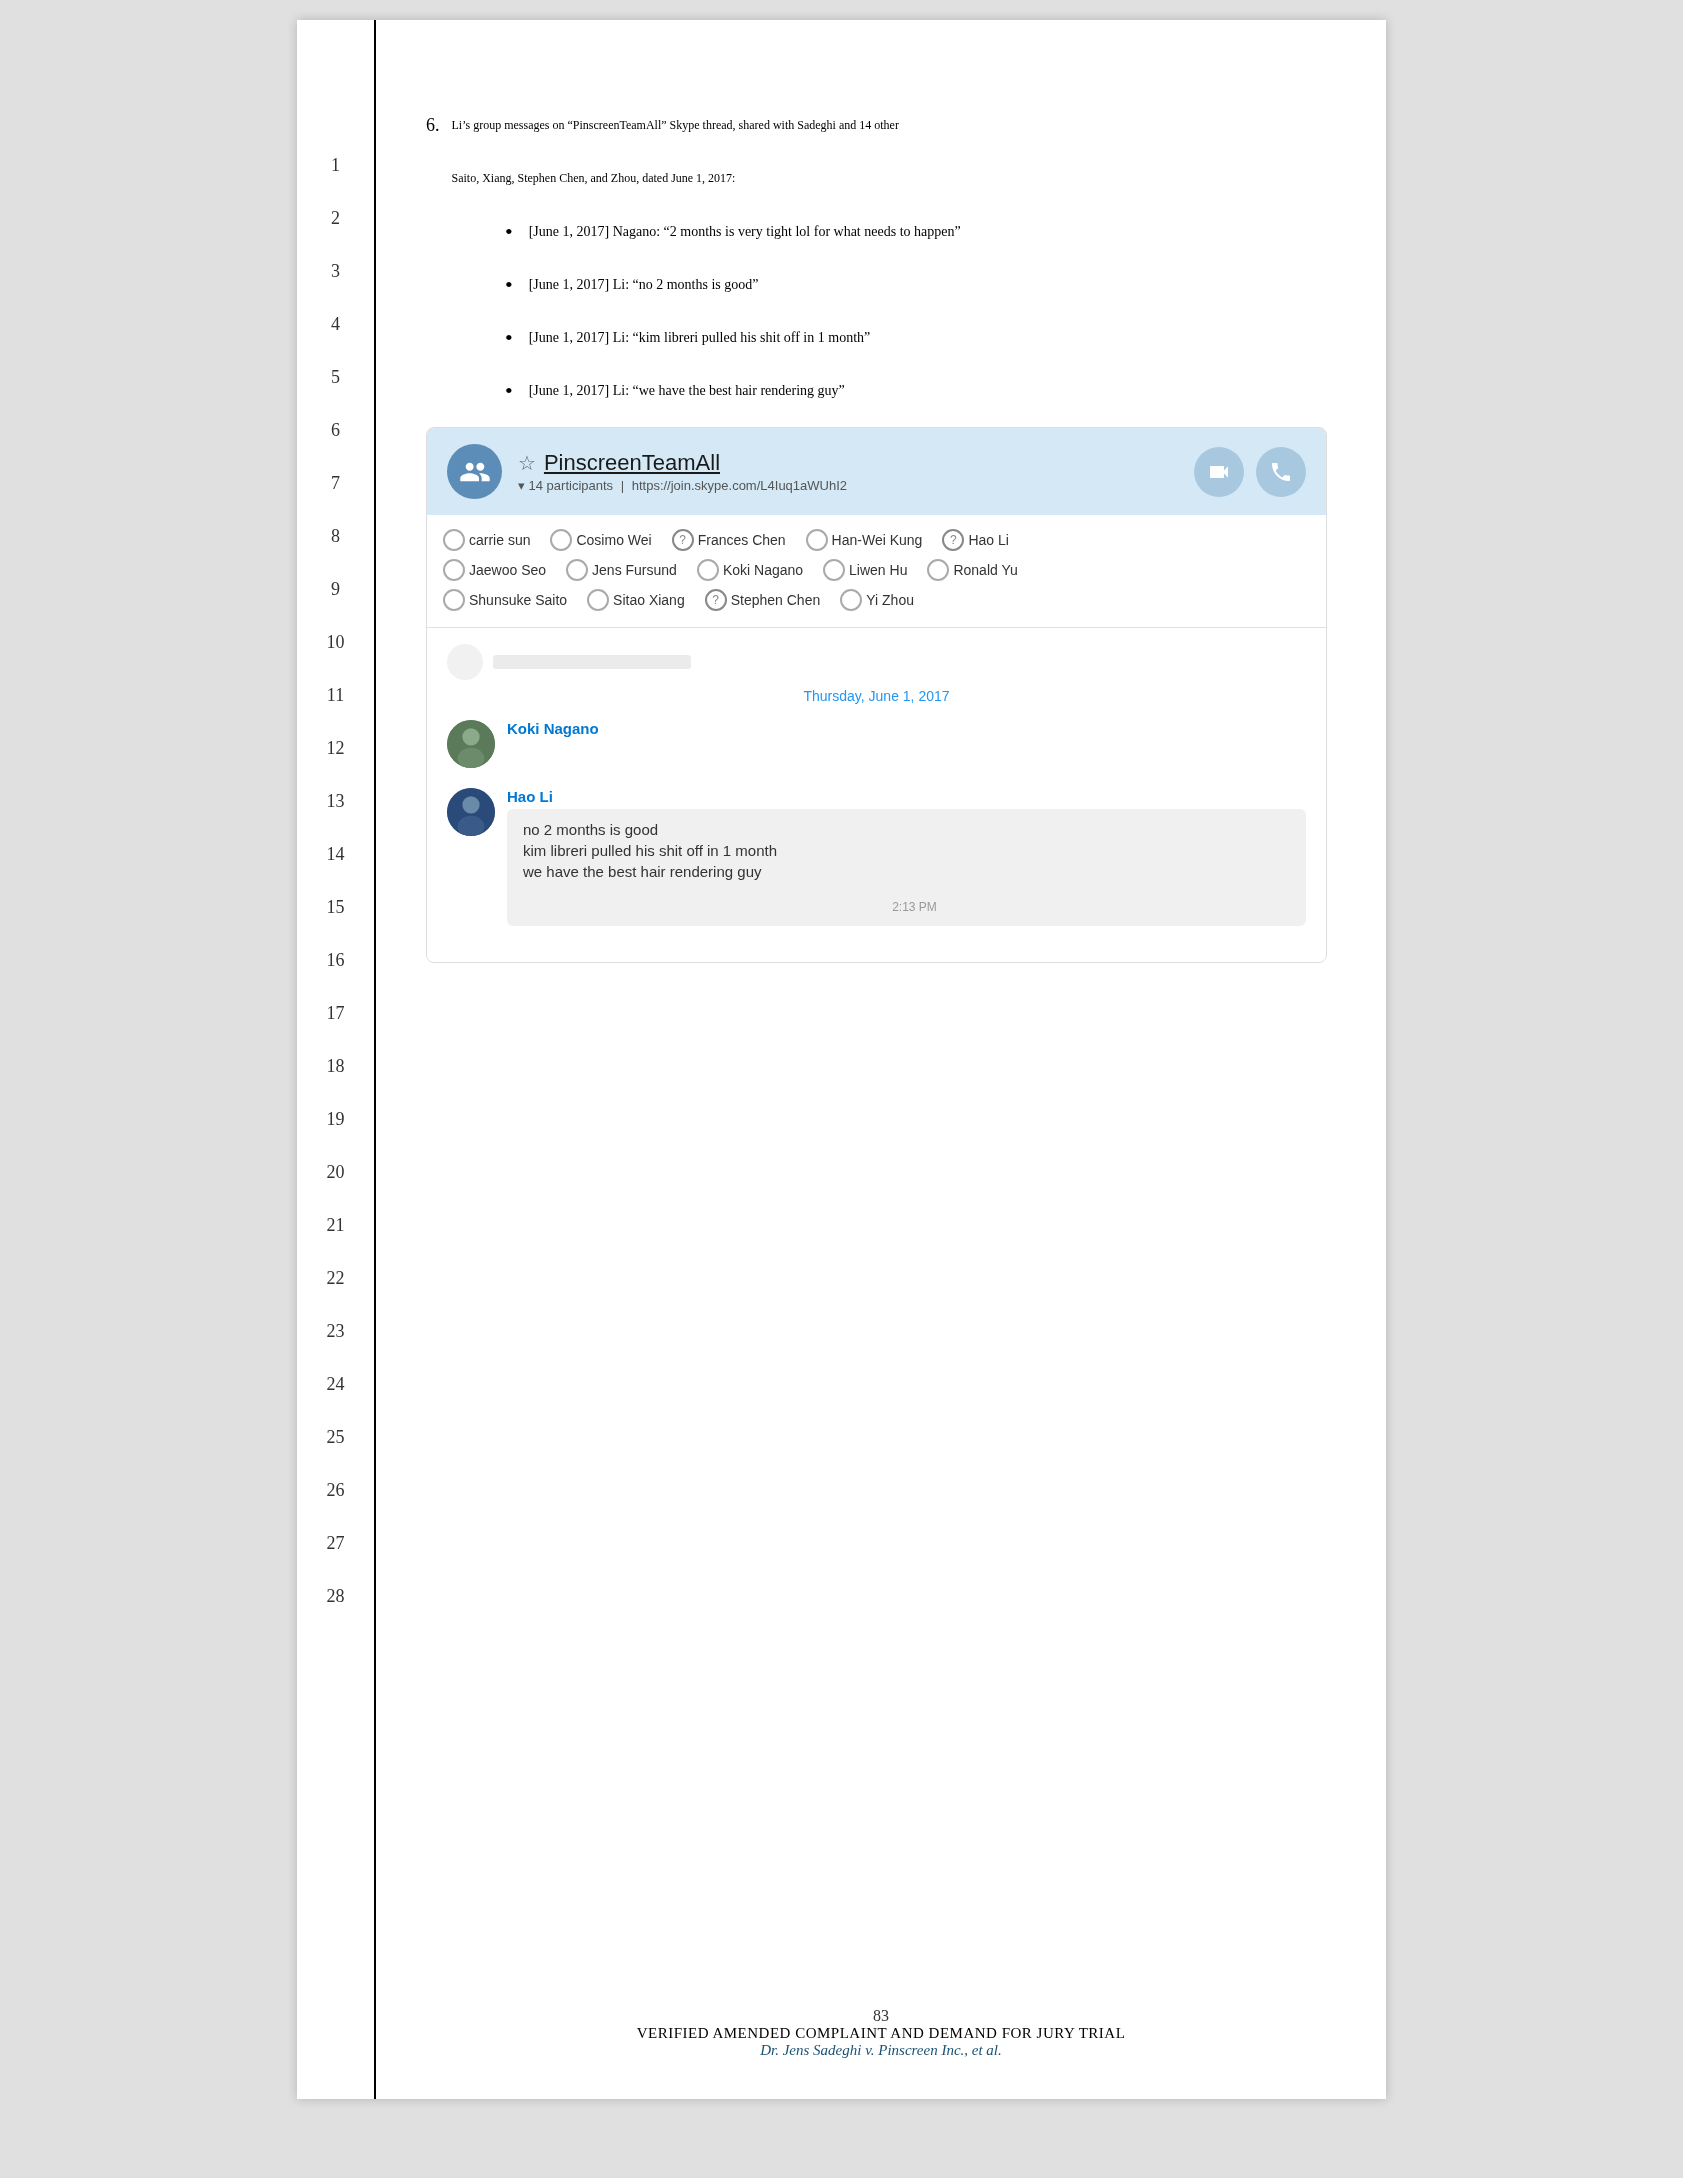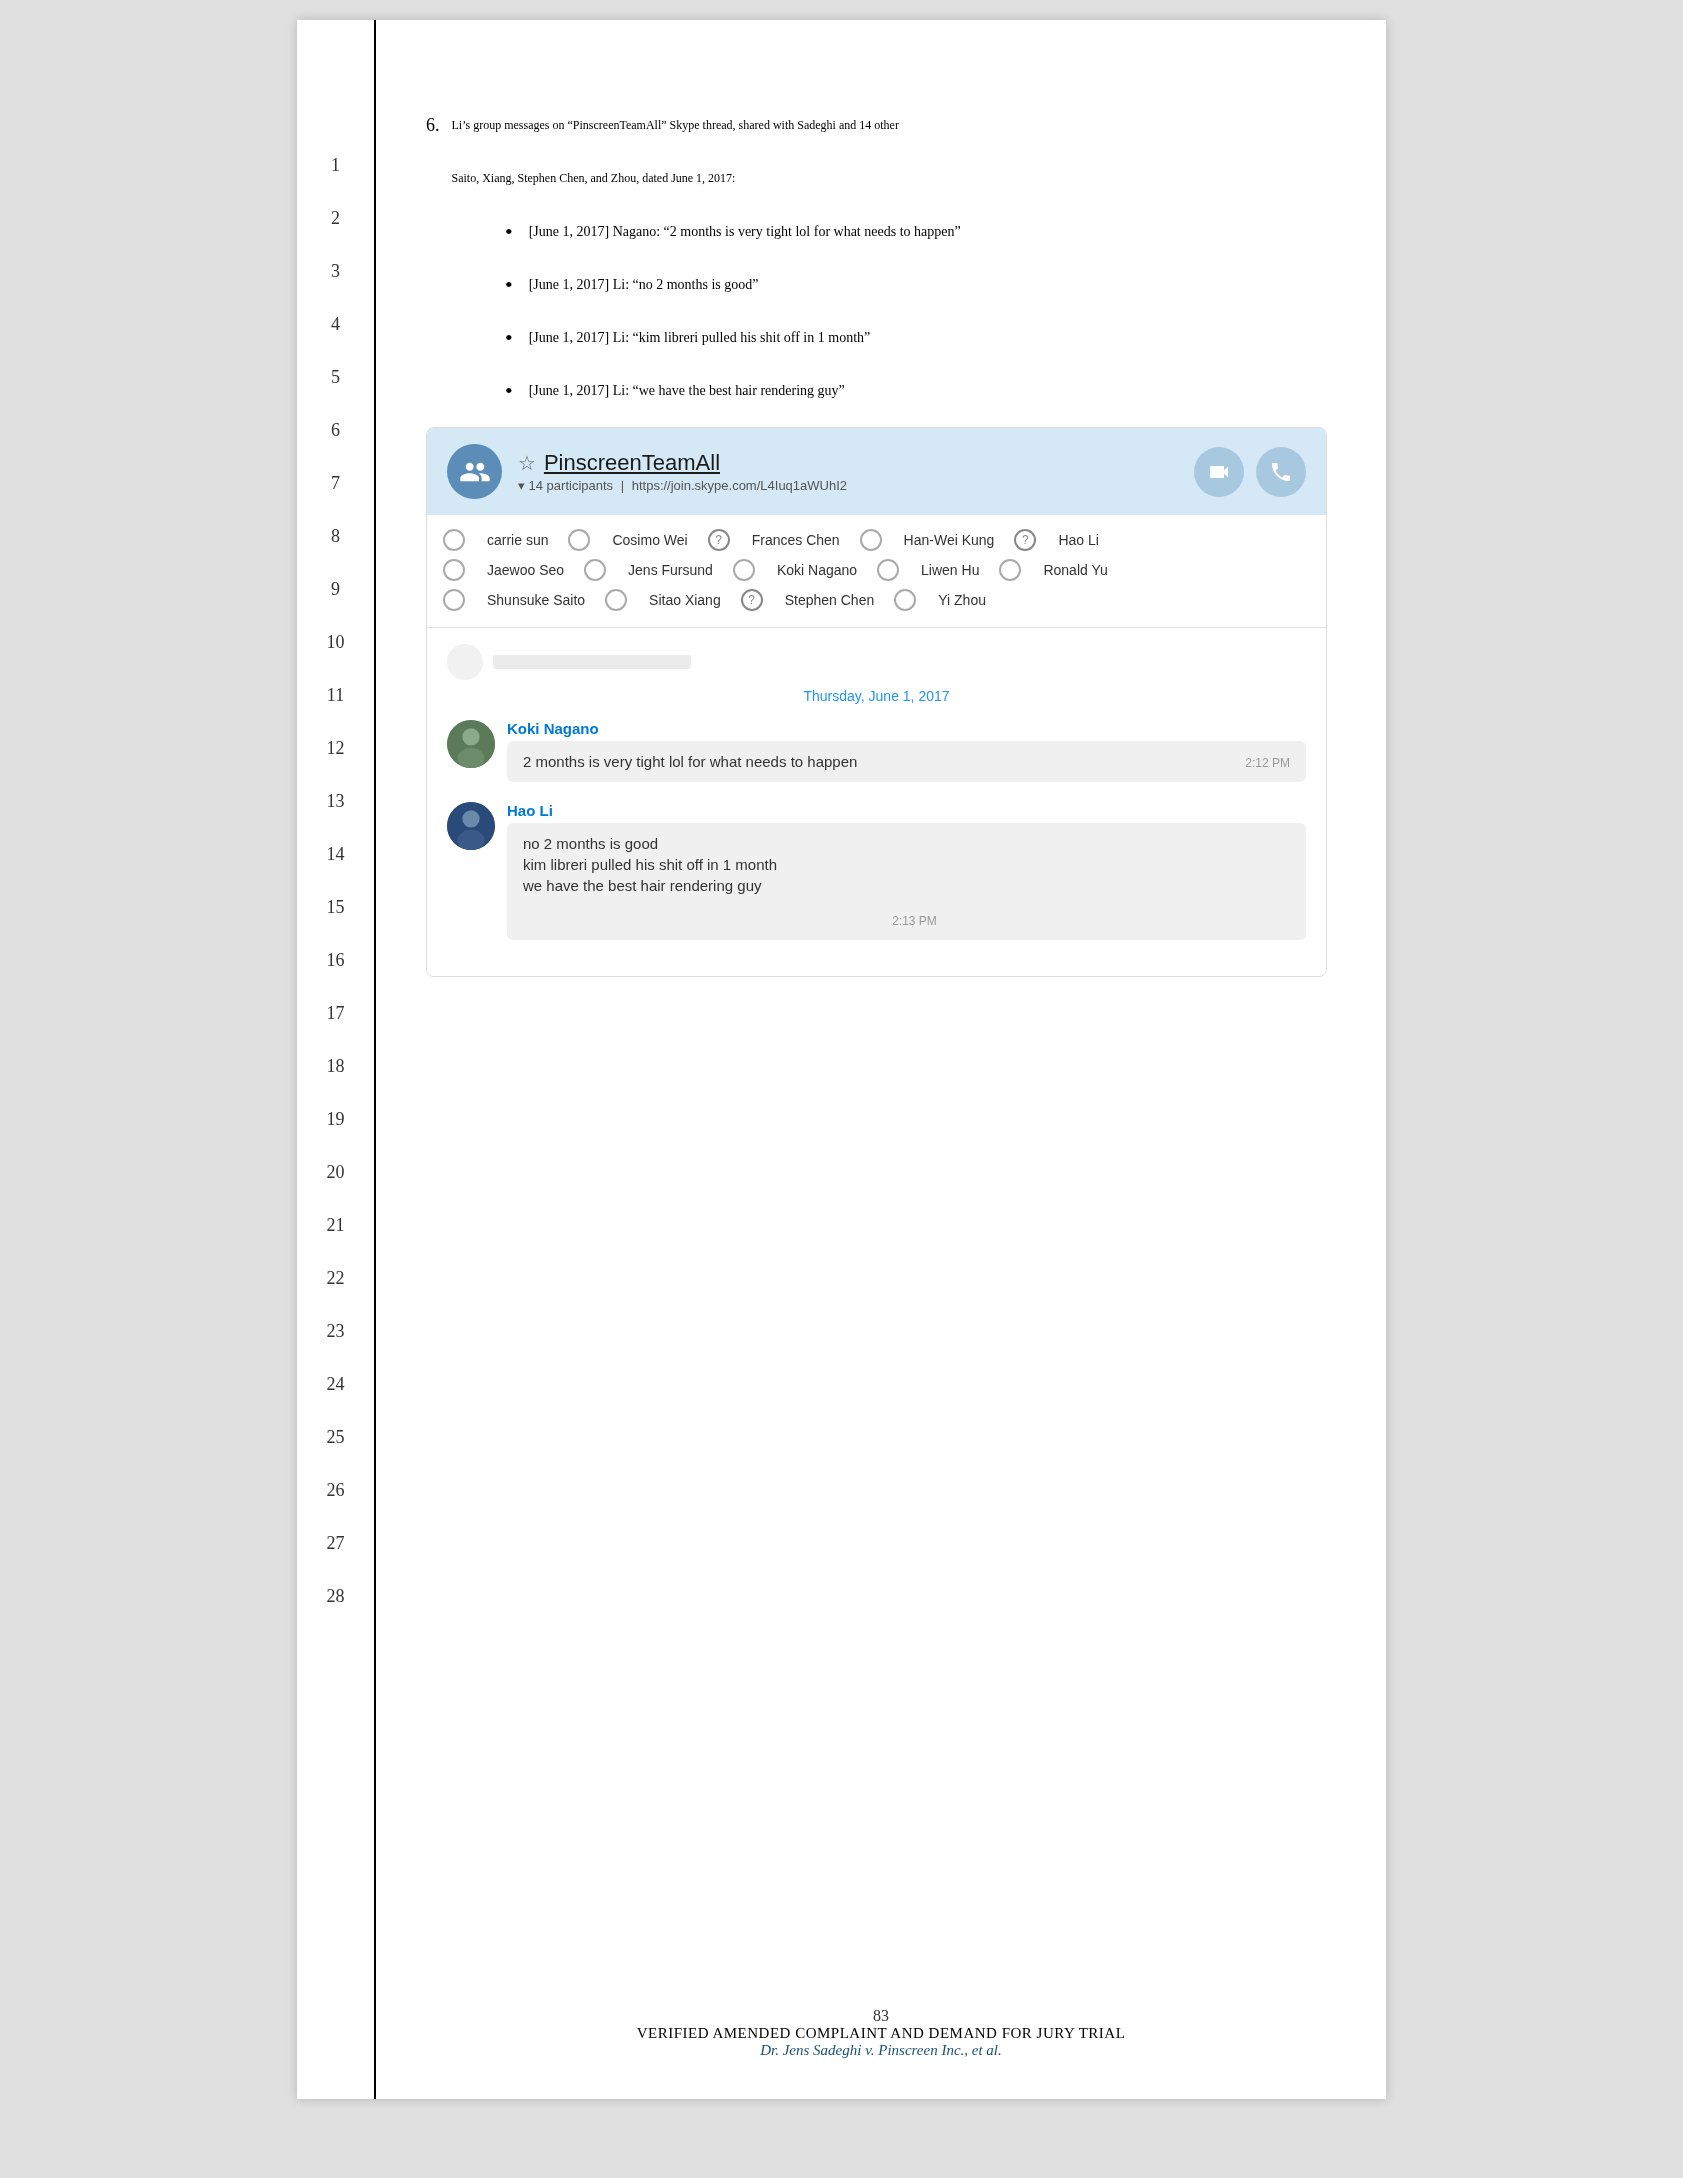--- a/index.html
+++ b/index.html
@@ -164,21 +164,21 @@
     }
     .participants-row {
       display: flex;
       flex-wrap: wrap;
       gap: 10px 20px;
       margin-bottom: 8px;
     }
     .participant-chip {
       display: flex;
       align-items: center;
-      gap: 22px;
+      gap: 4px;
       font-family: 'Segoe UI', Arial, sans-serif;
       font-size: 14px;
       color: #333;
     }
     .p-icon-circle {
       width: 22px;
       height: 22px;
       border-radius: 50%;
       border: 2px solid #aaa;
       flex-shrink: 0;
@@ -494,24 +494,20 @@
           <div class="message-block">
             <div class="msg-avatar koki">
               <svg viewBox="0 0 100 100" width="48" height="48">
                 <circle cx="50" cy="50" r="50" fill="#5a7a5a"></circle>
                 <circle cx="50" cy="35" r="18" fill="#8aaa8a"></circle>
                 <ellipse cx="50" cy="80" rx="28" ry="22" fill="#6b8b6b"></ellipse>
               </svg>
             </div>
             <div class="msg-content">
               <div class="msg-sender">Koki Nagano</div>
-              <div class="msg-bubble">
-                <span>2 months is very tight lol for what needs to happen</span>
-                <span class="msg-time">2:12 PM</span>
-              </div>
             </div>
           </div>
 
           <div class="message-block">
             <div class="msg-avatar haoli">
               <svg viewBox="0 0 100 100" width="48" height="48">
                 <circle cx="50" cy="50" r="50" fill="#2a4a7a"></circle>
                 <circle cx="50" cy="35" r="18" fill="#6a8aaa"></circle>
                 <ellipse cx="50" cy="80" rx="28" ry="22" fill="#3a5a8a"></ellipse>
               </svg>

